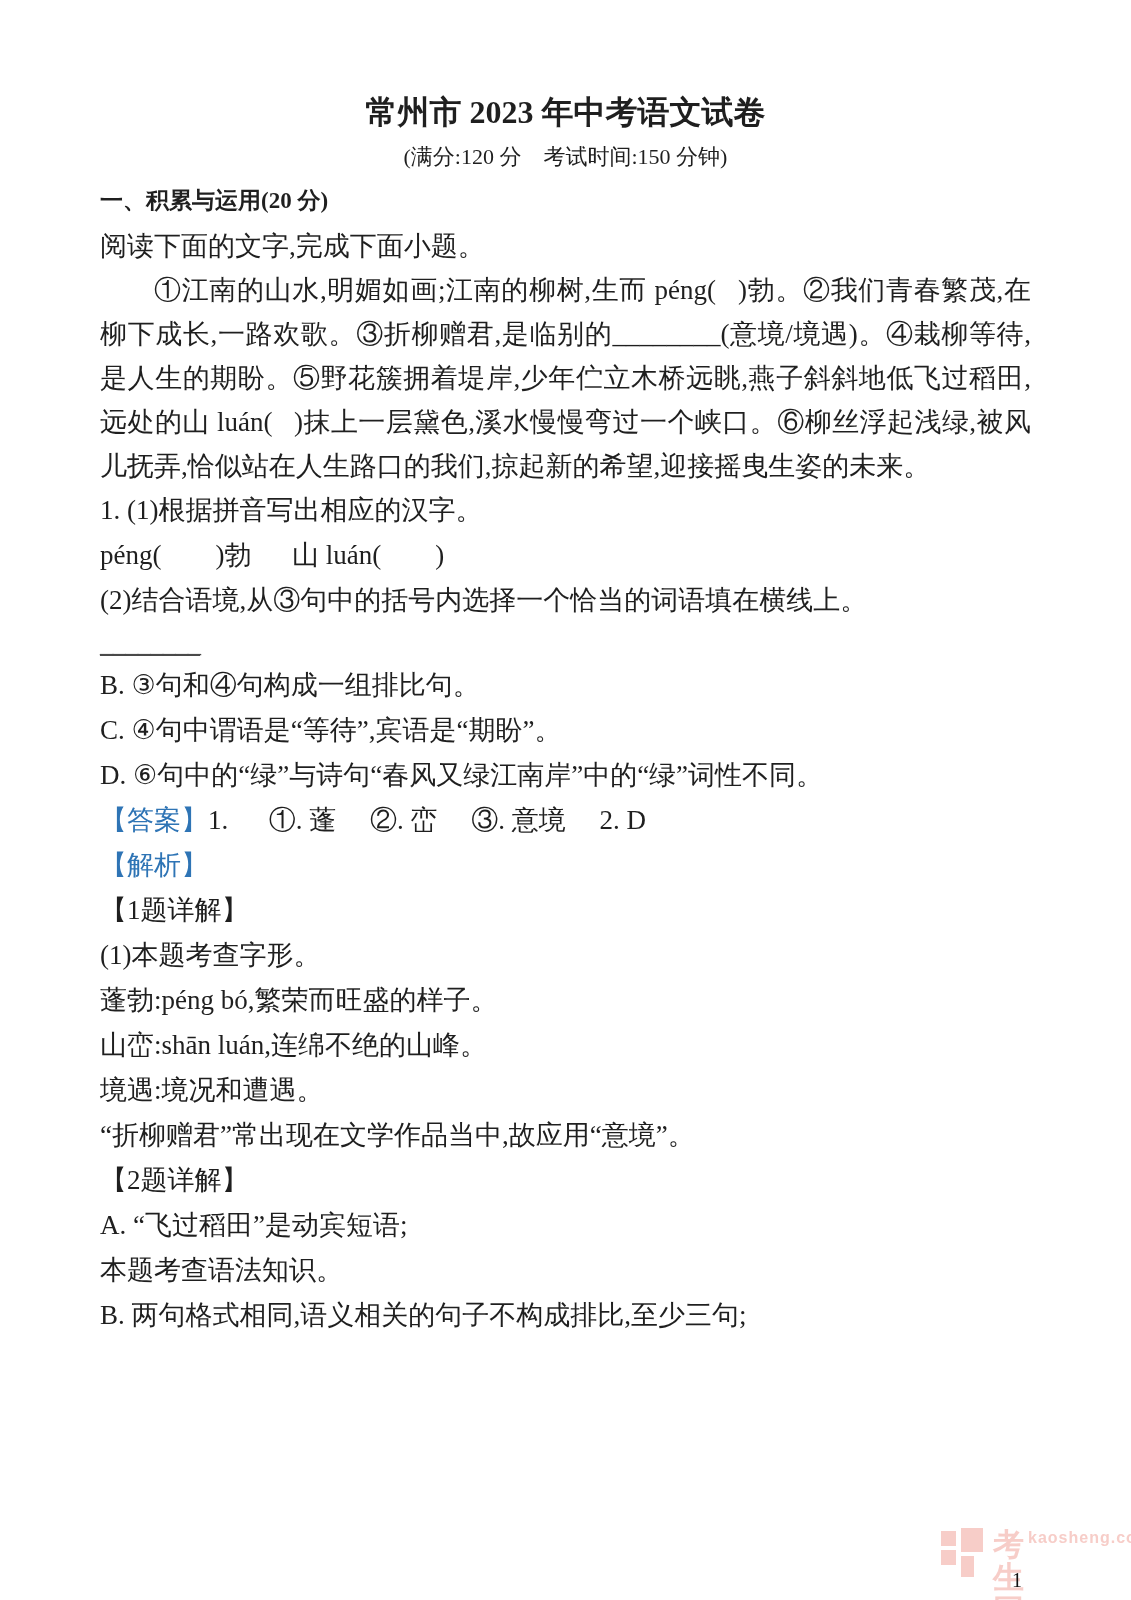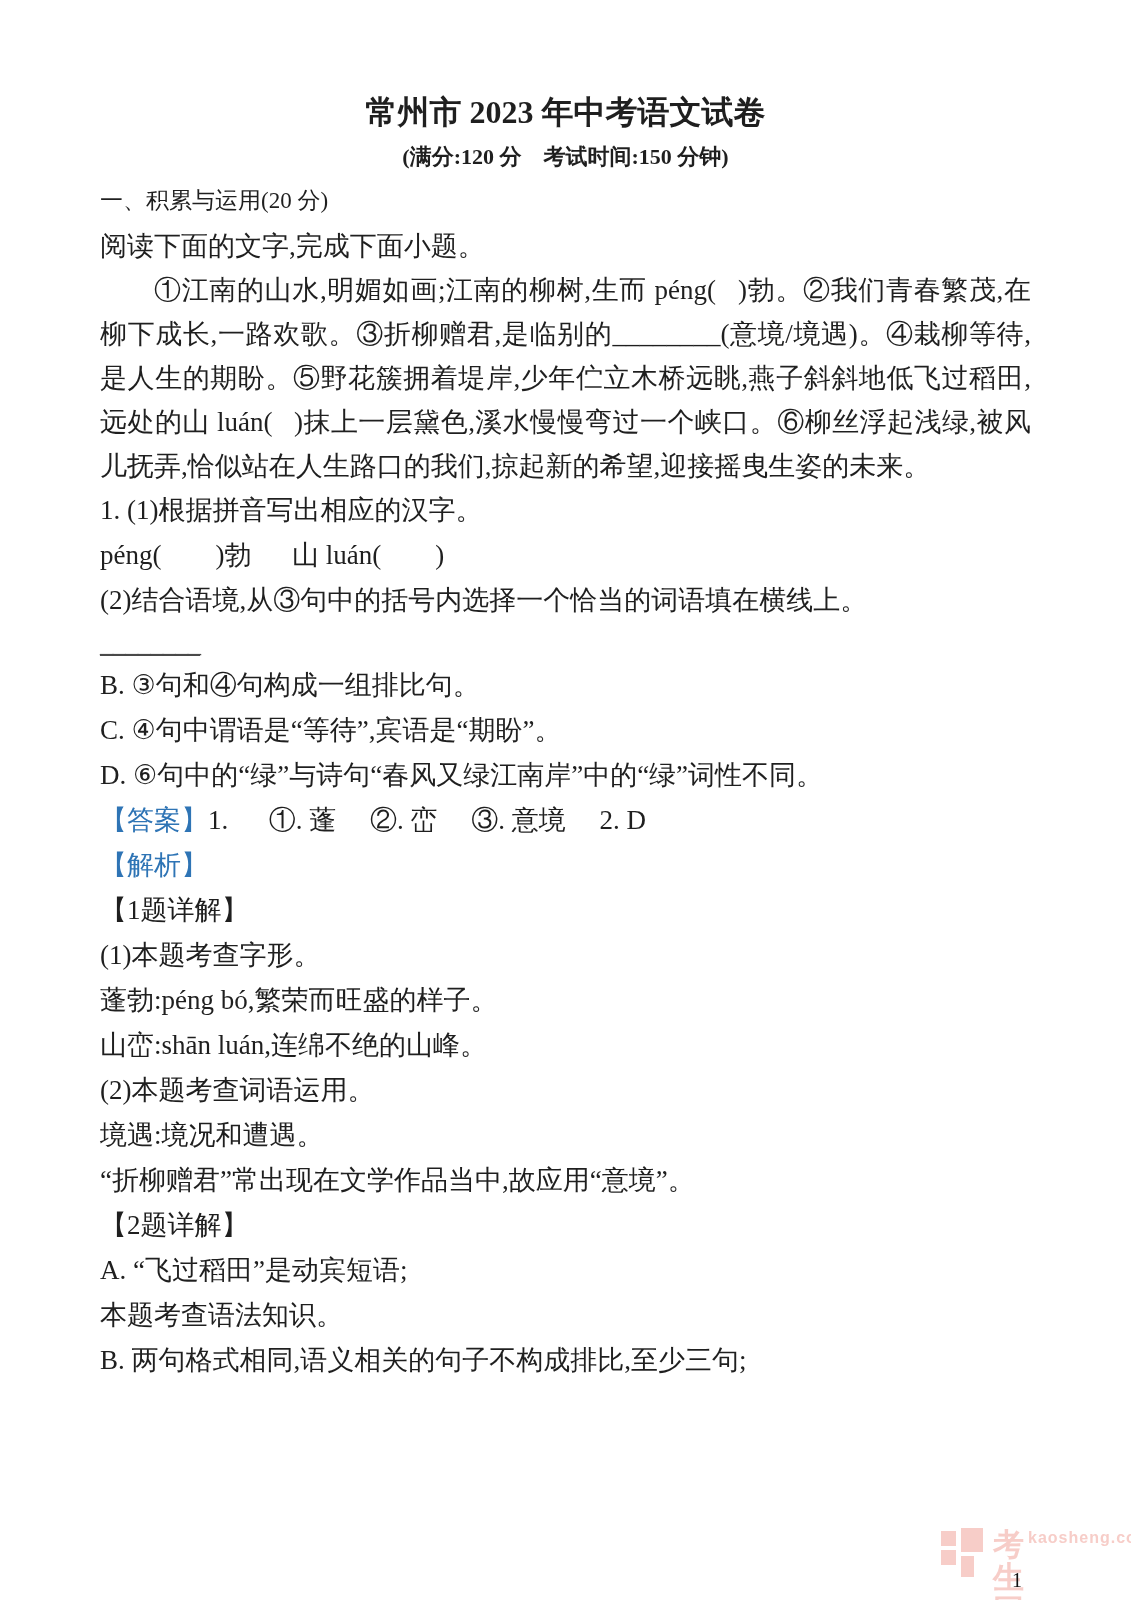--- a/index.html
+++ b/index.html
@@ -22,22 +22,22 @@
     width:931px;
   }
   .line{
     font-size:27px;
     line-height:45px;
     margin:0;
     white-space:pre-wrap;
   }
   .t-center{text-align:center;}
   .title{font-size:32px;font-weight:700;line-height:48px;}
-  .subtitle{font-size:22px;font-weight:700;line-height:42px;}
-  .heading{font-size:23px;font-weight:400;line-height:46px;}
+  .subtitle{font-size:22px;font-weight:400;line-height:42px;}
+  .heading{font-size:23px;font-weight:700;line-height:46px;}
   .intro{line-height:44px;}
   .passage{
     line-height:44px;
     text-indent:2em;
     text-align:justify;
   }
   .blank-standalone{
     line-height:40px;
     color:#4a4a4a;
     letter-spacing:-1px;
@@ -102,21 +102,20 @@
     <div class="line">D. ⑥句中的“绿”与诗句“春风又绿江南岸”中的“绿”词性不同。</div>
 
     <div class="line"><span class="blue">【答案】</span><span>1.      ①. 蓬     ②. 峦     ③. 意境     2. D</span></div>
 
     <div class="line"><span class="blue">【解析】</span></div>
 
     <div class="line">【1题详解】</div>
     <div class="line">(1)本题考查字形。</div>
     <div class="line">蓬勃:péng bó,繁荣而旺盛的样子。</div>
     <div class="line">山峦:shān luán,连绵不绝的山峰。</div>
-    <div class="line">(2)本题考查词语运用。</div>
     <div class="line">境遇:境况和遭遇。</div>
     <div class="line">“折柳赠君”常出现在文学作品当中,故应用“意境”。</div>
 
     <div class="line">【2题详解】</div>
     <div class="line">A. “飞过稻田”是动宾短语;</div>
     <div class="line">本题考查语法知识。</div>
     <div class="line">B. 两句格式相同,语义相关的句子不构成排比,至少三句;</div>
 
   </div>
 

